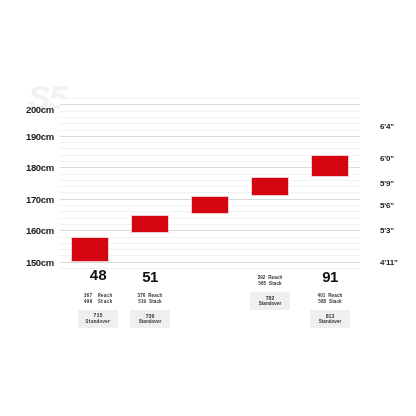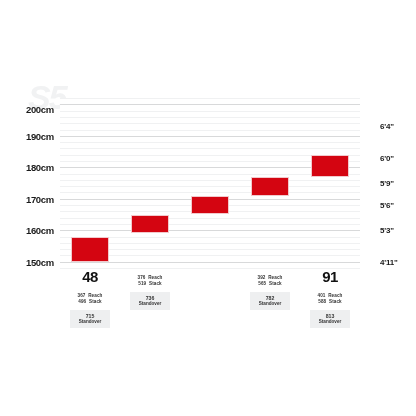--- a/index.html
+++ b/index.html
@@ -208,32 +208,33 @@
   <div id="right-axis">
       <div class="right-tick" style="top: 28.3px;">6'4"</div>
       <div class="right-tick" style="top: 59.8px;">6'0"</div>
       <div class="right-tick" style="top: 85px;">5'9"</div>
       <div class="right-tick" style="top: 107px;">5'6"</div>
       <div class="right-tick" style="top: 132.2px;">5'3"</div>
       <div class="right-tick" style="top: 163.7px;">4'11"</div>
     </div>
 
   <div id="columns">
-      <div class="column" style="left: 0px;">
+      <div class="column" style="left: 8px; font-family: Liberation Mono, monospace;">
         <div class="size-number">48</div>
         <div class="spec-lines">
           <div><span class="val">367</span>&nbsp; Reach</div>
           <div><span class="val">496</span>&nbsp; Stack</div>
         </div>
         <div class="standover-box">
           <span class="so-val">715</span>
           <span class="so-lab">Standover</span>
         </div>
       </div>
       <div class="column" style="left: 60px;">
+        <div class="size-number">51</div>
         <div class="spec-lines">
           <div><span class="val">376</span>&nbsp; Reach</div>
           <div><span class="val">519</span>&nbsp; Stack</div>
         </div>
         <div class="standover-box">
           <span class="so-val">736</span>
           <span class="so-lab">Standover</span>
         </div>
       </div>
       <div class="column" style="left: 180px;">

